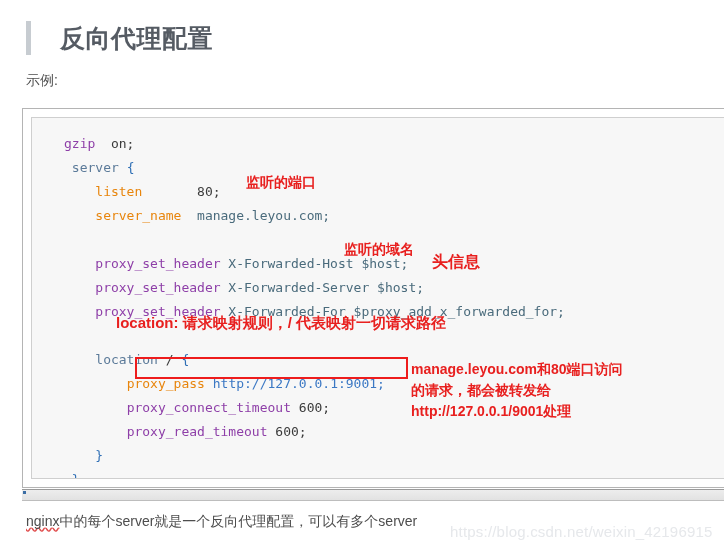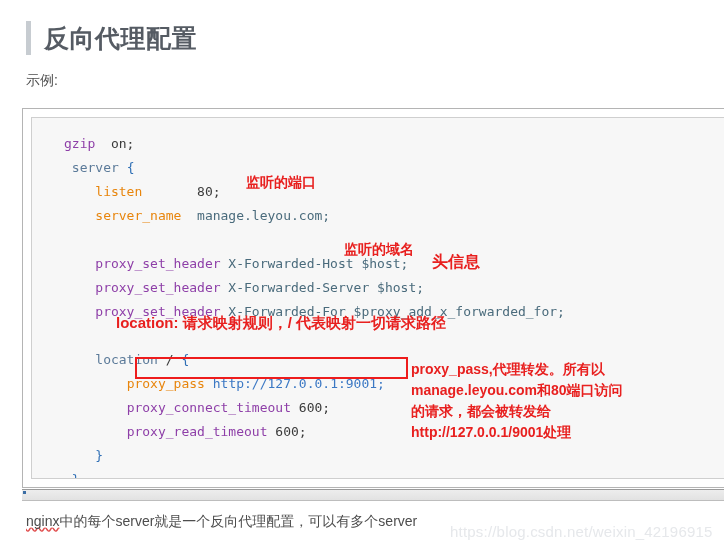--- a/index.html
+++ b/index.html
@@ -17,20 +17,21 @@
   }
 
   
   .page-heading {
     position: absolute;
     left: 26px;
     top: 18px;
     display: flex;
     align-items: center;
     height: 40px;
+    gap: 16px;
   }
   .heading-bar {
     width: 5px;
     height: 34px;
     background: #c7ccd1;
     margin-right: 13px;
   }
   .heading-text {
     font-size: 25px;
     font-weight: bold;
@@ -193,19 +194,19 @@
 <div class="proxy-box"></div>
 
 <div class="code-scrollbar">
   <div class="thumb"></div>
 </div>
 
 <div class="anno anno-port">监听的端口</div>
 <div class="anno anno-domain">监听的域名</div>
 <div class="anno anno-header">头信息</div>
 <div class="anno anno-location">location: 请求映射规则，/ 代表映射一切请求路径</div>
-<div class="anno anno-proxy" id="anno-proxy"><span>proxy_pass,代理转发。所有以</span><span>manage.leyou.com和80端口访问</span><span>的请求，都会被转发给</span><span>http://127.0.0.1/9001处理</span></div>
+<div class="anno anno-proxy" id="anno-proxy"><span>manage.leyou.com和80端口访问</span><span>的请求，都会被转发给</span><span>http://127.0.0.1/9001处理</span></div>
 
 <div class="bottom-text">
   <span class="spellcheck">nginx</span><span>中的每个server就是一个反向代理配置，可以有多个server</span>
 </div>
 
 <div class="watermark">https://blog.csdn.net/weixin_42196915</div>
 
 </body></html>

